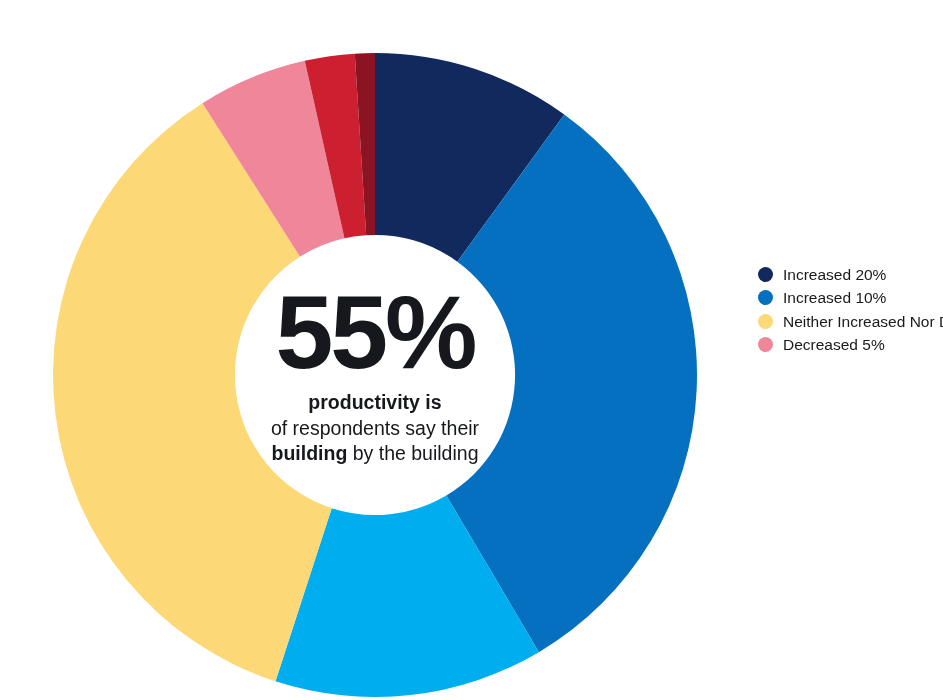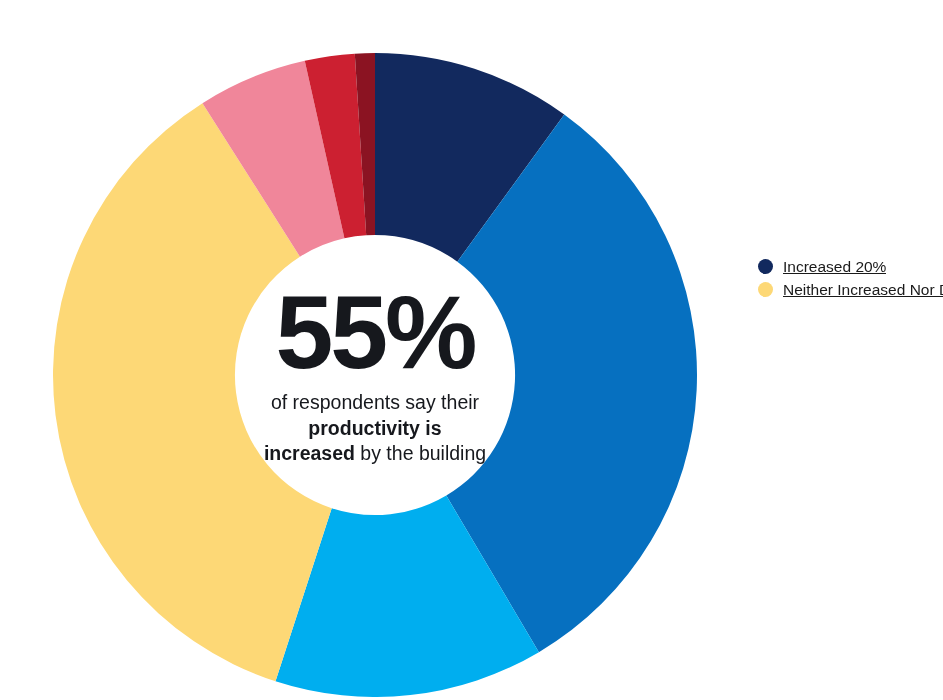--- a/index.html
+++ b/index.html
@@ -67,23 +67,22 @@
     font-weight: 700;
   }
   .caption-normal {
     font-weight: 400;
   }
 
   
   #legend {
     position: absolute;
     left: 758px;
-    top: 256px;
+    top: 264px;
     width: 185px;
-    text-decoration: underline;
   }
   .legend-row {
     display: flex;
     align-items: center;
     height: 21px;
     margin-bottom: 2.4px;
     white-space: nowrap;
     overflow: hidden;
   }
   .legend-swatch {
@@ -115,29 +114,37 @@
           <path d="M 222.49652781126696 628.2401982470394 A 322 322 0 0 1 149.4637720167632 50.12640798835105 L 246.946740827292 203.73498747493272 A 140.07 140.07 0 0 0 278.7159895979011 455.21448623746215 Z" fill="#FDD876"></path>
           <path d="M 149.4637720167632 50.12640798835105 A 322 322 0 0 1 251.75787627031337 7.754802655723324 L 291.4446761775863 185.30333915523966 A 140.07 140.07 0 0 0 246.946740827292 203.73498747493272 Z" fill="#F0869A"></path>
           <path d="M 251.75787627031337 7.754802655723324 A 322 322 0 0 1 301.78145271156114 0.6353934460965434 L 313.2049319295291 182.206396149052 A 140.07 140.07 0 0 0 291.4446761775863 185.30333915523966 Z" fill="#CC2031"></path>
           <path d="M 301.78145271156114 0.6353934460965434 A 322 322 0 0 1 322.0000000000002 0 L 322.0000000000001 181.93 A 140.07 140.07 0 0 0 313.2049319295291 182.206396149052 Z" fill="#8B1322"></path>
         </g>
     </svg>
   </div>
 
   <div id="center-text">
     <div id="big-stat">55%</div>
+    <div class="caption-line bold">productivity is</div>
     <div class="caption-line">of respondents say their</div>
-    <div class="caption-line bold">productivity is</div>
-    <div class="caption-line"><span class="caption-strong">increased</span><span class="caption-normal"> by the building</span></div>
+    <div class="caption-line"><span class="caption-strong">building</span><span class="caption-normal"> by the building</span></div>
   </div>
 
   <div id="legend">
       <div class="legend-row">
         <span class="legend-swatch" style="background: rgb(18, 41, 94);"></span>
         <span class="legend-label">Increased 20%</span>
       </div>
       <div class="legend-row">
+        <span class="legend-swatch" style="background: rgb(6, 112, 192);"></span>
+        <span class="legend-label">Increased 10%</span>
+      </div>
+      <div class="legend-row">
         <span class="legend-swatch" style="background: rgb(253, 216, 118);"></span>
         <span class="legend-label">Neither Increased Nor Decreased</span>
+      </div>
+      <div class="legend-row">
+        <span class="legend-swatch" style="background: rgb(240, 134, 154);"></span>
+        <span class="legend-label">Decreased 5%</span>
       </div>
     </div>
 
 </div>
 
 </body></html>

